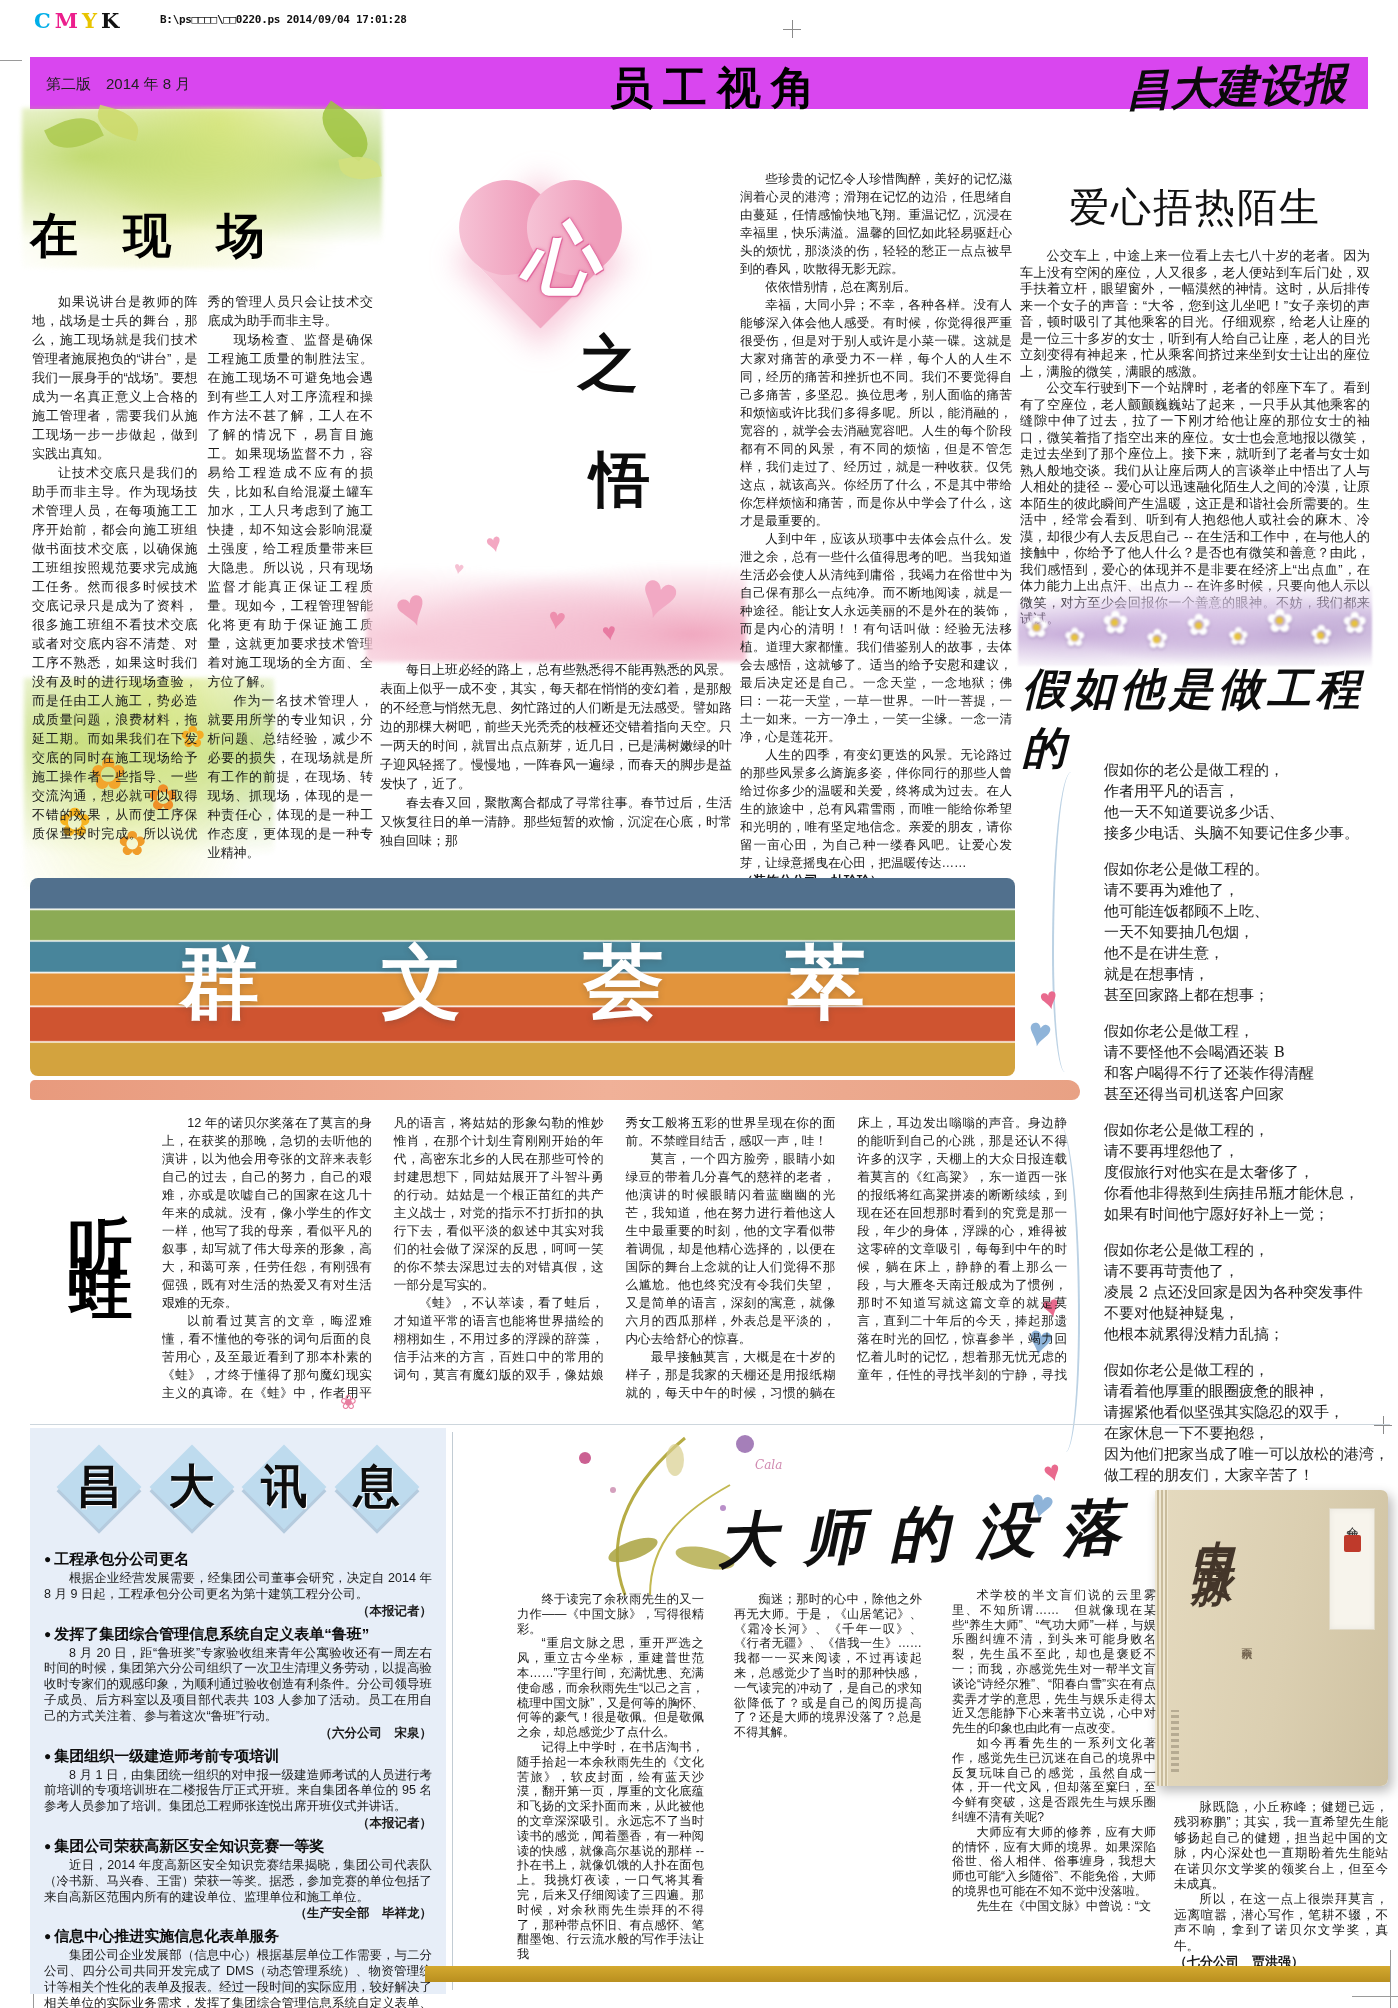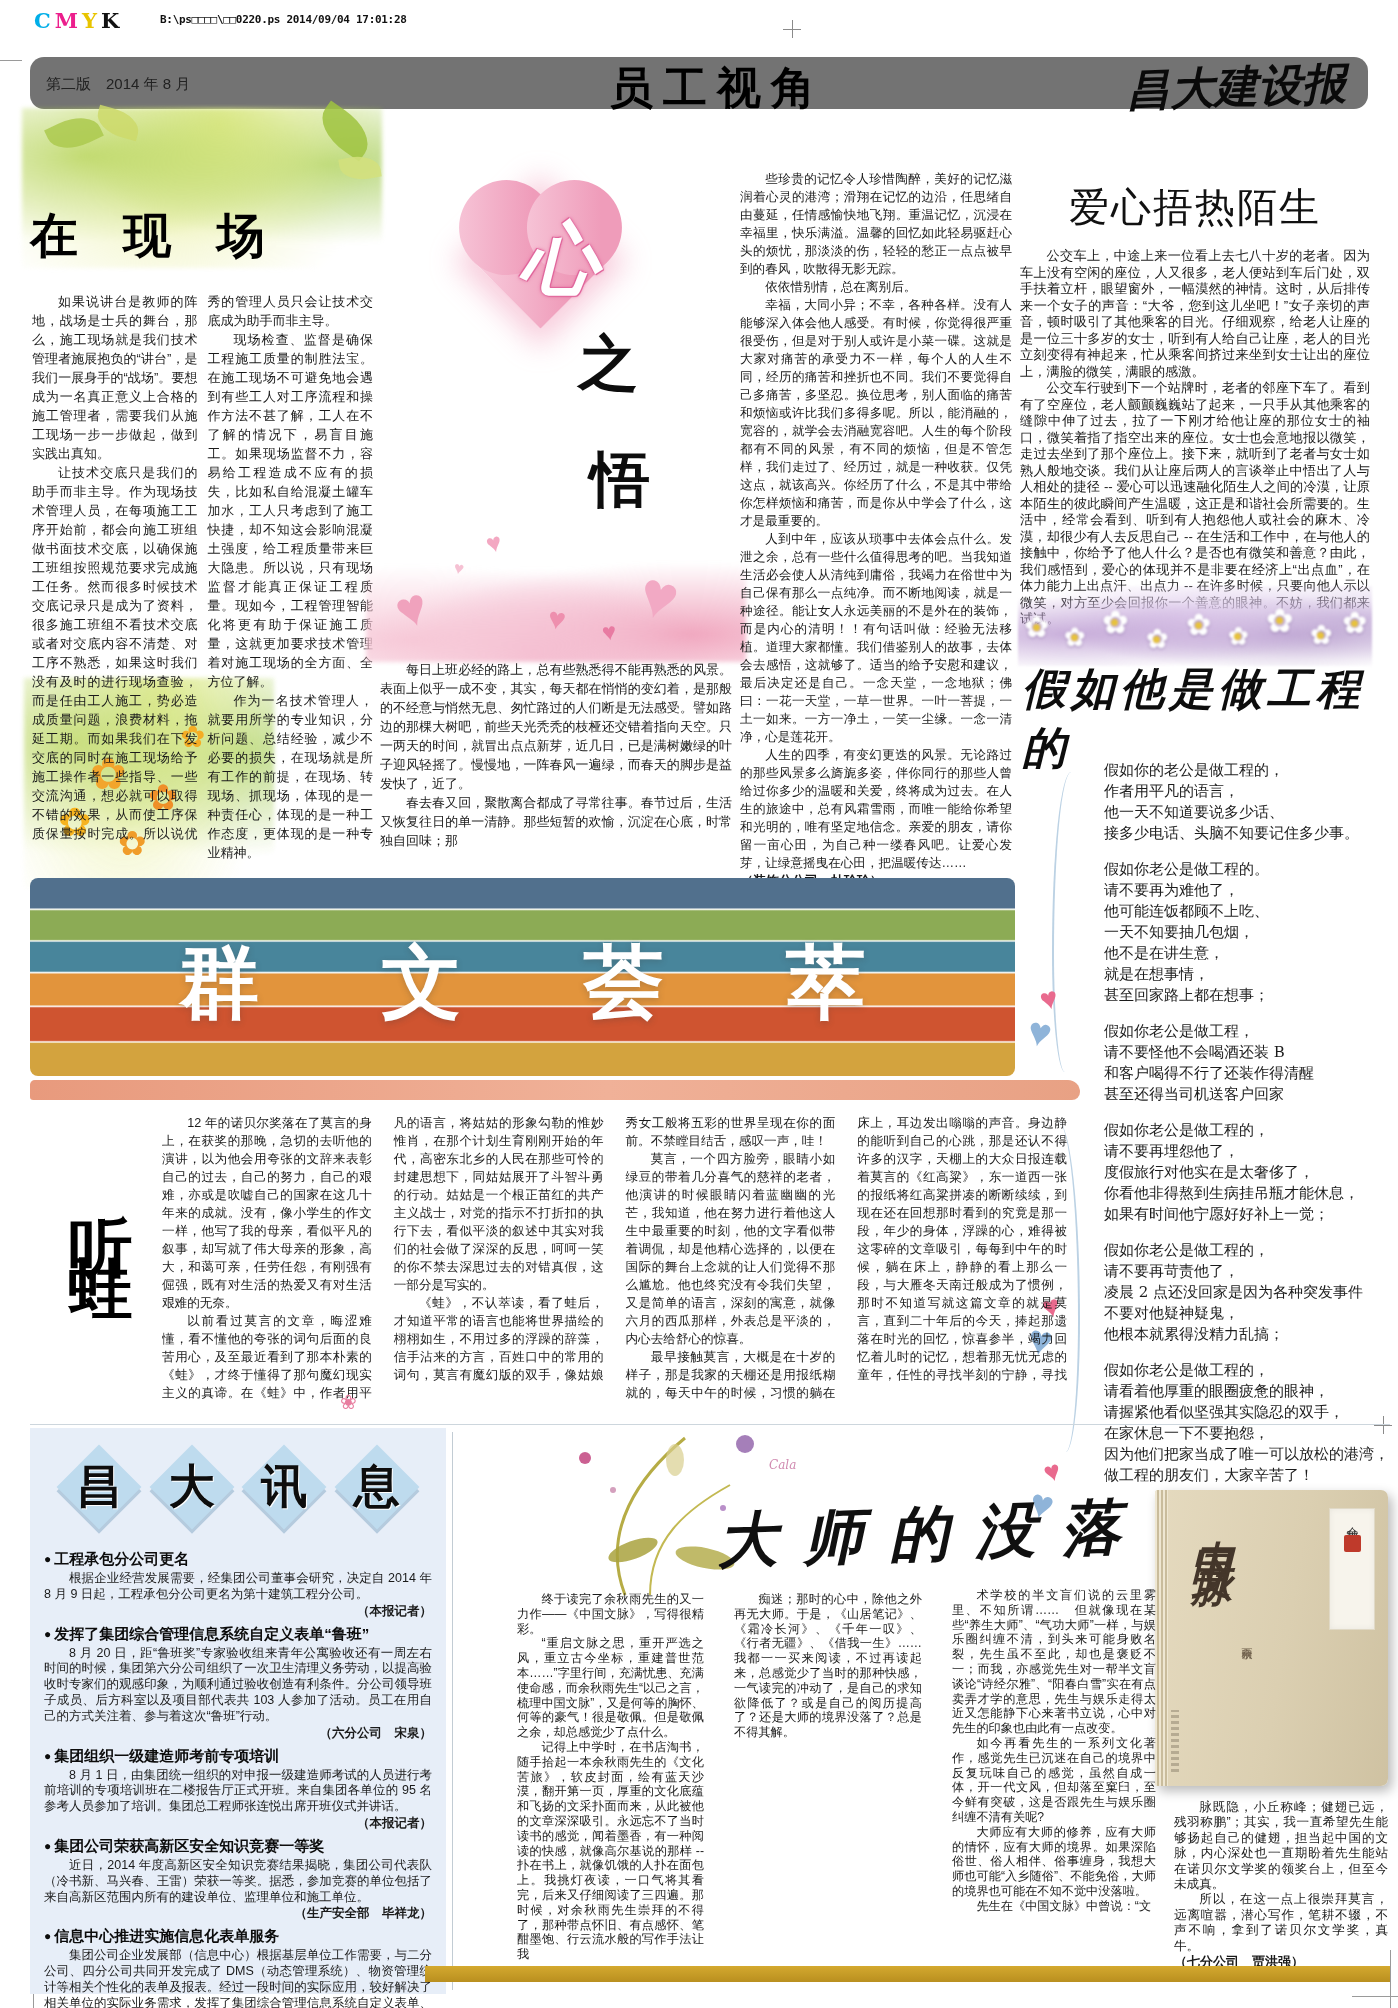--- a/index.html
+++ b/index.html
@@ -9,21 +9,21 @@
   .just p{margin:0;text-indent:2em;text-align:justify;}
   .byline{font-weight:bold;text-align:right;text-indent:0 !important;}
   
   .cmyk span{font:bold 21px "DejaVu Serif",serif;margin-right:4px;}
   .fileinfo{font:bold 11px "DejaVu Sans Mono",monospace;color:#111;letter-spacing:-.3px;padding-left:40px;}
   .regplus{width:18px;height:18px;background:
      linear-gradient(#8a8a8a,#8a8a8a) center/18px 1px no-repeat,
      linear-gradient(#8a8a8a,#8a8a8a) center/1px 18px no-repeat;}
   .cropline{background:#9a9a9a;}
   
-  .masthead{background:#737373;border-radius:14px;}
+  .masthead{background:#d946ef;}
   .mh-edition{font-size:15px;color:#222;}
   .mh-section{font-size:44px;font-weight:900;letter-spacing:10px;color:#000;font-family:"Liberation Sans",sans-serif;margin-left:36px;}
   .mh-paper{font:italic 900 44px "DejaVu Serif",serif;transform:rotate(-2deg);color:#0a0a0a;}
   
   .t-zxc{font-size:48px;font-weight:900;letter-spacing:16px;color:#000;}
   .t-aixin{font-size:40px;font-weight:500;letter-spacing:2px;color:#111;}
   .t-script{font:italic 900 44px "DejaVu Serif",serif;color:#0d0d0d;}
   
   .leafwash{background:
      radial-gradient(ellipse at 18% 30%, rgba(176,208,74,.75), transparent 55%),
@@ -329,21 +329,21 @@
       <path d="M70 165 C 45 100, 85 45, 130 8" stroke="#b6ac45" stroke-width="3" fill="none"></path>
       <path d="M95 165 C 95 110, 130 80, 175 55" stroke="#c3b952" stroke-width="2" fill="none"></path>
       <ellipse cx="78" cy="120" rx="26" ry="9" fill="#a9a23e" opacity=".85" transform="rotate(-20 78 120)"></ellipse>
       <ellipse cx="150" cy="128" rx="30" ry="10" fill="#b0a944" opacity=".8" transform="rotate(12 150 128)"></ellipse>
       <ellipse cx="120" cy="30" rx="9" ry="16" fill="#d8cf8e" opacity=".7"></ellipse>
       <circle cx="30" cy="28" r="6" fill="#c2447f" opacity=".85"></circle>
       <circle cx="190" cy="14" r="9" fill="#8f5fa8" opacity=".8"></circle>
       <circle cx="168" cy="78" r="3" fill="#b98fc9"></circle>
       <circle cx="58" cy="60" r="3" fill="#d4a0bd"></circle>
     </svg>
-    <div class="abs sig" style="left:300px;top:30px;margin-left:14px;">Cala</div>
+    <div class="abs sig" style="left:300px;top:30px;">Cala</div>
     <div class="abs t-dashi" style="left:262px;top:66px;">大师的没落</div>
 
     <div class="abs book" style="left:700px;top:62px;width:233px;height:296px;">
       <div class="book-spine"></div>
       <div class="book-title">中国文脉</div>
       <div class="book-author">余秋雨</div>
       <div class="book-label">
         <span class="nm">余秋雨</span>
         <span class="seal"></span>
       </div>

